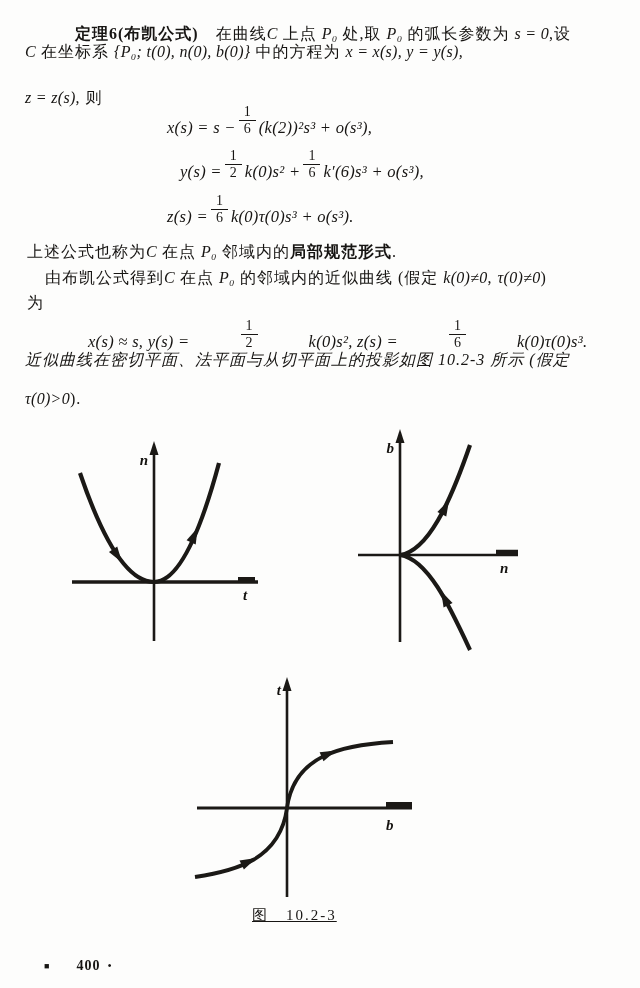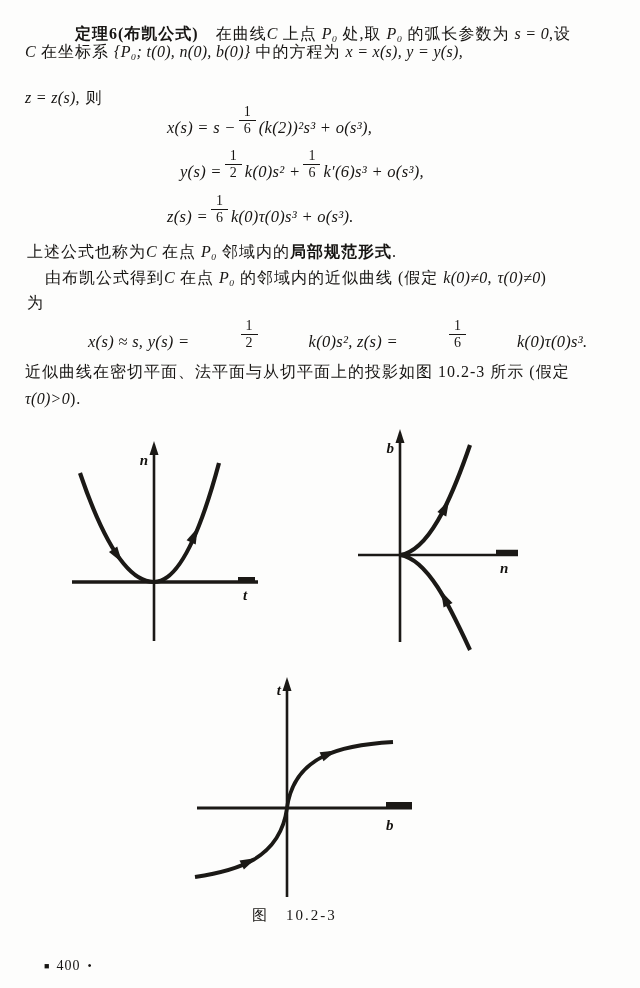--- a/index.html
+++ b/index.html
@@ -42,24 +42,25 @@
   .axis-label {
     font-family: "Liberation Serif", serif;
     font-style: italic; font-weight: bold;
     font-size: 15px; fill: #14120f;
   }
   .caption {
     position: absolute;
     font-family: "Liberation Serif", serif;
     font-size: 15px; font-weight: 500;
     letter-spacing: 2px;
+    text-decoration: underline;
   }
   .footer { position: absolute; display: flex; align-items: center; gap: 7px; }
   .footer .pg-mark-sq { font-size: 9px; line-height: 1; }
-  .footer .pg-num { font-size: 14px; font-weight: normal; letter-spacing: 1px; }
+  .footer .pg-num { font-size: 14px; font-weight: bold; letter-spacing: 1px; margin-left: 20px; }
   .footer .pg-mark-dot { font-size: 12px; line-height: 1; }
 </style>
 </head>
 <body>
 
 <div class="line" style="top:24px; left:57px;margin-left:18px;"><span class="seg-b">定理6(布凯公式)</span><span class="seg-r">　在曲线</span><span class="seg-m">C</span><span class="seg-r"> 上点 </span><span class="seg-m">P₀</span><span class="seg-r"> 处,取 </span><span class="seg-m">P₀</span><span class="seg-r"> 的弧长参数为 </span><span class="seg-m">s = 0</span><span class="seg-r">,设</span></div>
 <div class="line" style="top:42px; left:25px;"><span class="seg-m">C</span><span class="seg-r"> 在坐标系 </span><span class="seg-m">{P₀;  t(0),  n(0),  b(0)}</span><span class="seg-r"> 中的方程为 </span><span class="seg-m">x = x(s),  y = y(s),</span></div>
 <div class="line" style="top:88px; left:25px;text-align:center;"><span class="seg-m">z = z(s)</span><span class="seg-r">, 则</span></div>
 
 <div class="line formula" style="top:104px; left:167px;">
@@ -104,21 +105,21 @@
       <span class="fden">2</span>
     </span>
     <span class="seg-m"> k(0)s²,   z(s) = </span>
     <span class="frac">
       <span class="fnum">1</span>
       <span class="fden">6</span>
     </span>
     <span class="seg-m"> k(0)τ(0)s³.</span>
   </div>
 
-<div class="line" style="top:362px; left:25px;"><span class="seg-r">近似曲线在密切平面、法平面与从切平面上的投影如图 10.2-3 所示 (假定</span></div>
+<div class="line" style="top:350px; left:25px;font-style:italic;"><span class="seg-r">近似曲线在密切平面、法平面与从切平面上的投影如图 10.2-3 所示 (假定</span></div>
 <div class="line" style="top:390px; left:25px;"><span class="seg-m">τ(0)&gt;0</span><span class="seg-r">).</span></div>
 
 <svg class="fig" style="left:55px; top:435px;" width="250" height="230" viewBox="0 0 250 230">
   <line x1="99" y1="14" x2="99" y2="206" stroke-width="2.6"></line>
   <polygon points="99,6 94.5,20 103.5,20"></polygon>
   <line x1="17" y1="147" x2="203" y2="147" stroke-width="3.6"></line>
   <line x1="183" y1="144.5" x2="200" y2="144.5" stroke-width="5"></line>
   <path d="M 25 38 Q 62 147 99 147 Q 132 147 164 28" stroke-width="4.2"></path>
   <polygon points="9,0 -7,-5 -7,5" transform="translate(62,120) rotate(56)"></polygon>
   <polygon points="9,0 -7,-5 -7,5" transform="translate(139,101) rotate(-66)"></polygon>

